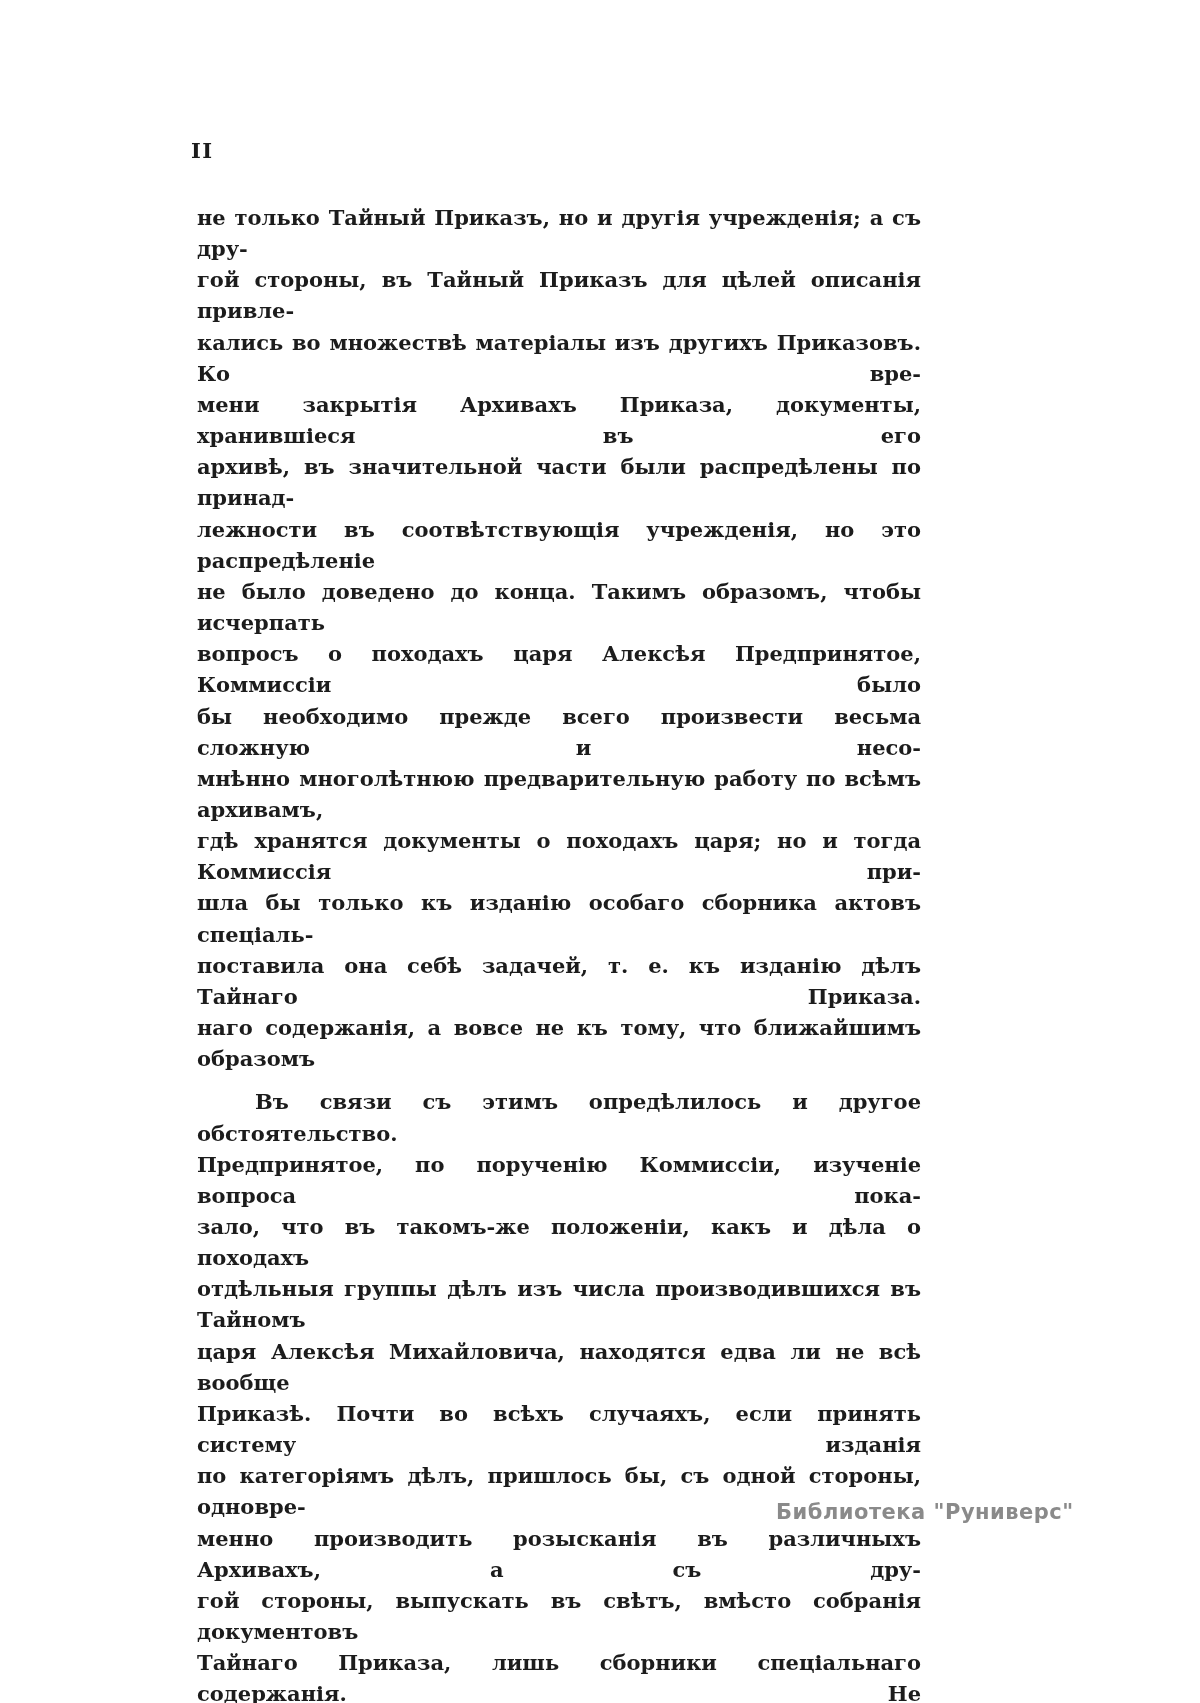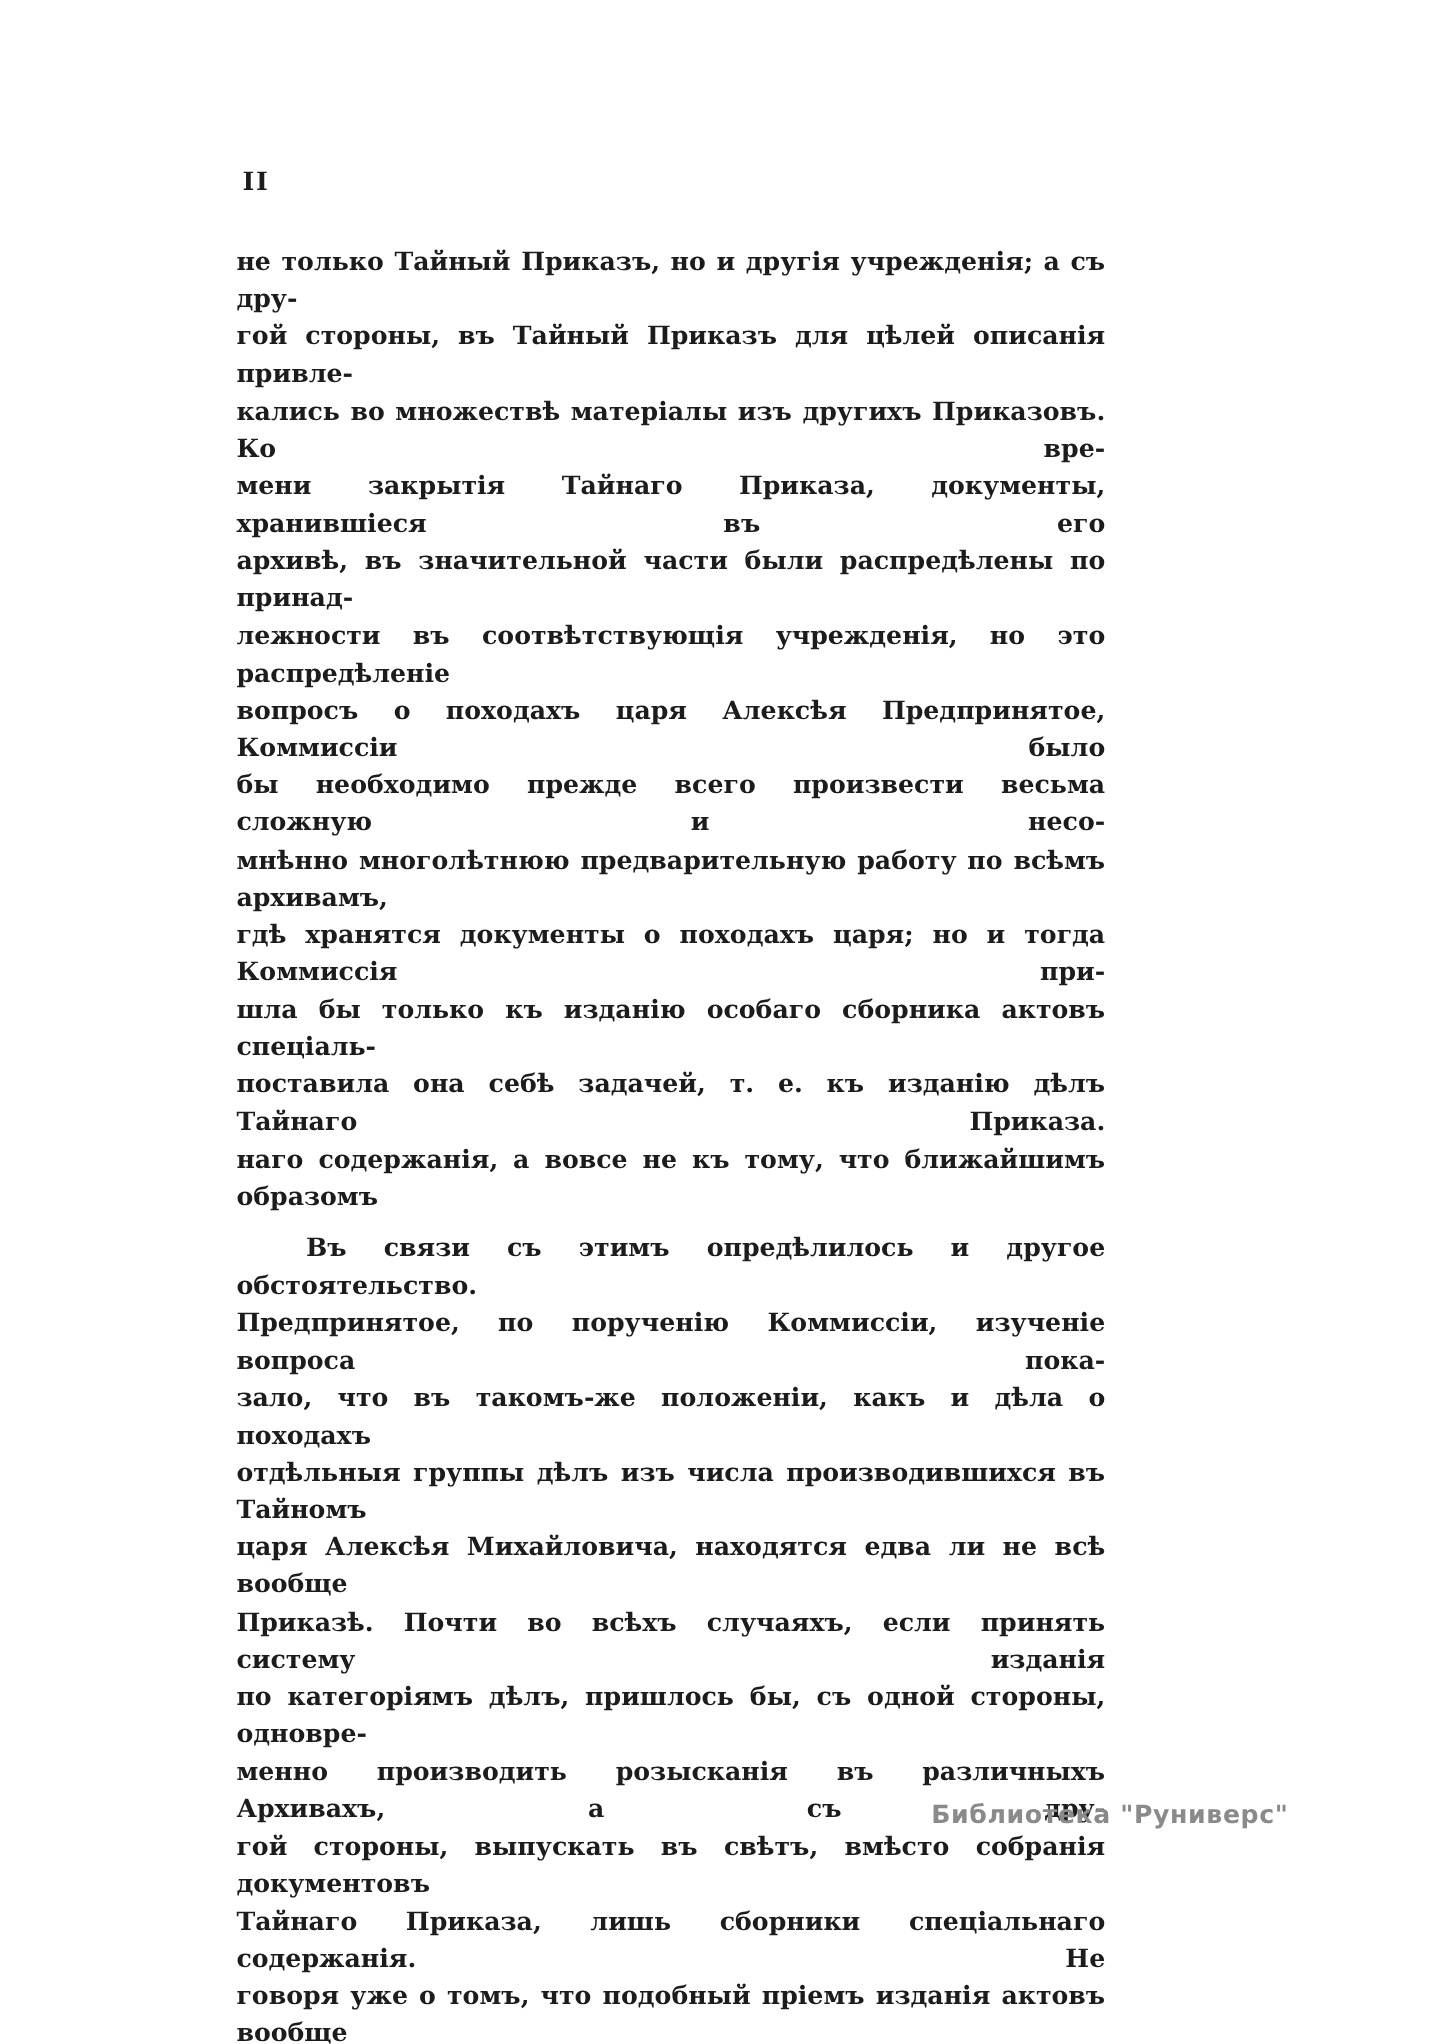--- a/index.html
+++ b/index.html
@@ -8,21 +8,21 @@
     height: 1703px;
     background: #ffffff;
     position: relative;
     font-family: "DejaVu Serif", serif;
     color: #1c1c1c;
     overflow: hidden;
   }
   .page { position: absolute; inset: 0; }
   .page-number {
     position: absolute;
-    left: 202px;
+    left: 191px;
     top: 138px;
     font-size: 21px;
     font-weight: bold;
     letter-spacing: 1.5px;
   }
   .text-block {
     position: absolute;
     left: 185px;
     top: 190px;
     width: 748px;
@@ -52,23 +52,24 @@
 <body>
 
 <div class="page">
   <div class="page-number">II</div>
 
   <div class="text-block">
       <div class="paragraph">
         <div class="text-line">не только Тайный Приказъ, но и другія учрежденія; а съ дру-</div>
         <div class="text-line">гой стороны, въ Тайный Приказъ для цѣлей описанія привле-</div>
         <div class="text-line">кались во множествѣ матеріалы изъ другихъ Приказовъ. Ко вре-</div>
-        <div class="text-line">мени закрытія Тайнаго Приказа, документы, хранившіеся въ его</div>
+        <div class="text-line">мени закрытія Архивахъ Приказа, документы, хранившіеся въ его</div>
         <div class="text-line">архивѣ, въ значительной части были распредѣлены по принад-</div>
         <div class="text-line">лежности въ соотвѣтствующія учрежденія, но это распредѣленіе</div>
+        <div class="text-line">не было доведено до конца. Такимъ образомъ, чтобы исчерпать</div>
         <div class="text-line">вопросъ о походахъ царя Алексѣя Предпринятое, Коммиссіи было</div>
         <div class="text-line">бы необходимо прежде всего произвести весьма сложную и несо-</div>
         <div class="text-line">мнѣнно многолѣтнюю предварительную работу по всѣмъ архивамъ,</div>
         <div class="text-line">гдѣ хранятся документы о походахъ царя; но и тогда Коммиссія при-</div>
         <div class="text-line">шла бы только къ изданію особаго сборника актовъ спеціаль-</div>
         <div class="text-line">поставила она себѣ задачей, т. е. къ изданію дѣлъ Тайнаго Приказа.</div>
         <div class="text-line">наго содержанія, а вовсе не къ тому, что ближайшимъ образомъ</div>
       </div>
       <div class="paragraph">
         <div class="text-line indented">Въ связи съ этимъ опредѣлилось и другое обстоятельство.</div>

